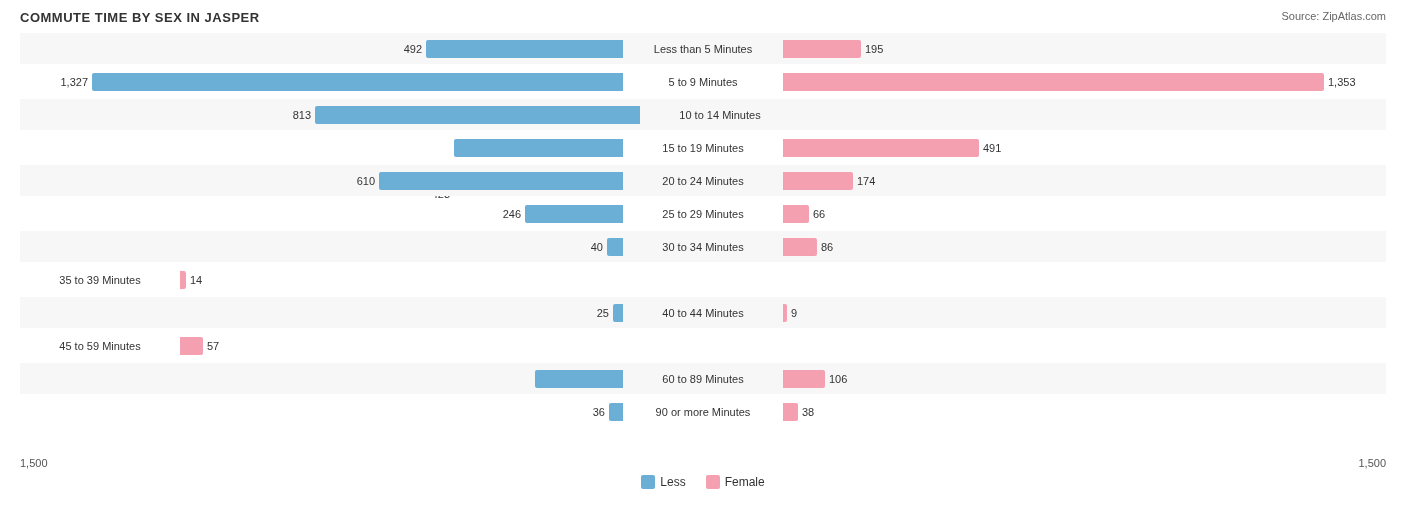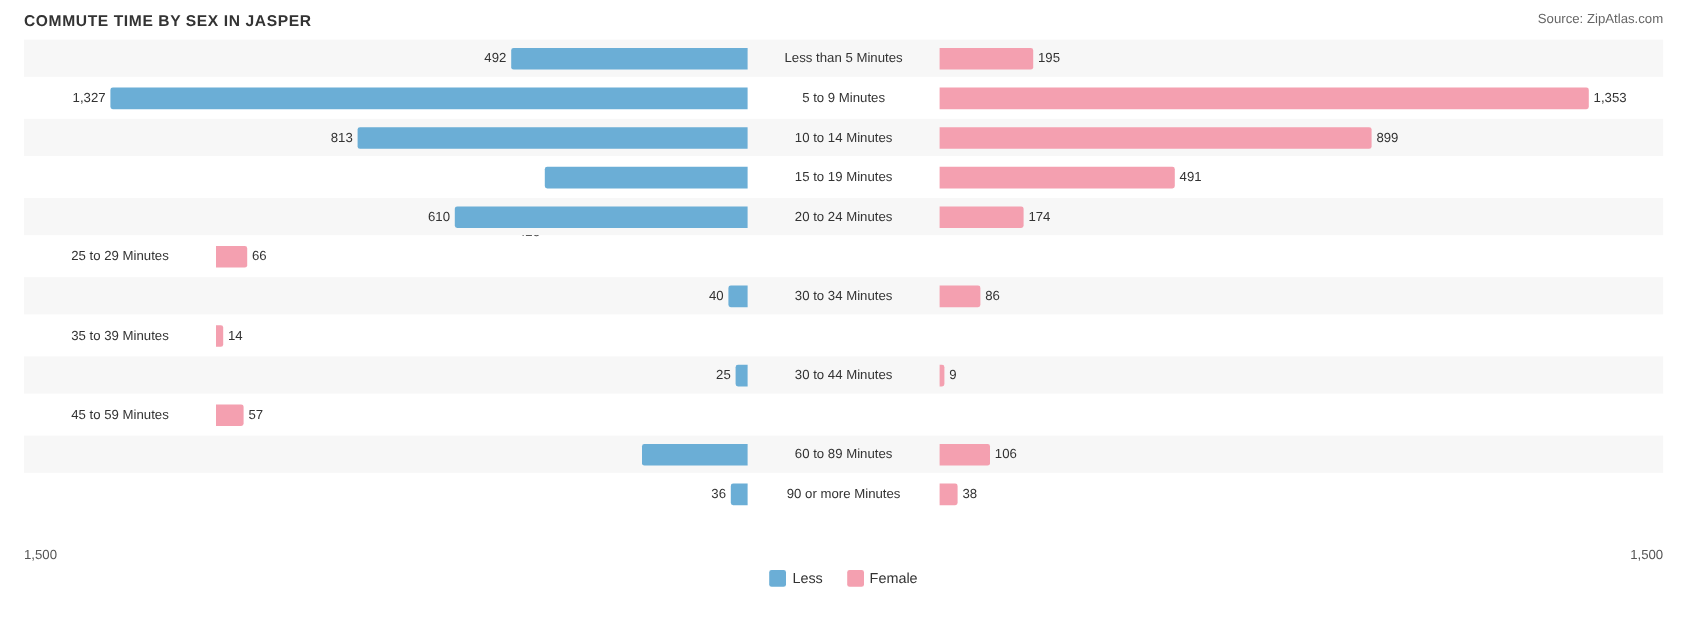--- a/index.html
+++ b/index.html
@@ -184,24 +184,20 @@
             <div class="bar-female" style="width: 541px;"></div>
             <div class="value-female" style="left: 545px; position: absolute;">1,353</div>
           </div>
         </div>
         <div class="row">
           <div class="left-section">
             <div class="bar-male" style="width: 325px;"></div>
             <div class="value-male" style="right: 329px; position: absolute;">813</div>
           </div>
           <div class="label-center">10 to 14 Minutes</div>
-          <div class="right-section">
-            <div class="bar-female" style="width: 360px;"></div>
-            <div class="value-female" style="left: 364px; position: absolute;">899</div>
-          </div>
         </div>
         <div class="row">
           <div class="left-section">
             <div class="bar-male" style="width: 169px;"></div>
             <div class="value-male" style="right: 173px; position: absolute; margin-top: 46px;">423</div>
           </div>
           <div class="label-center">15 to 19 Minutes</div>
           <div class="right-section">
             <div class="bar-female" style="width: 196px;"></div>
             <div class="value-female" style="left: 200px; position: absolute;">491</div>
@@ -212,20 +208,24 @@
             <div class="bar-male" style="width: 244px;"></div>
             <div class="value-male" style="right: 248px; position: absolute;">610</div>
           </div>
           <div class="label-center">20 to 24 Minutes</div>
           <div class="right-section">
             <div class="bar-female" style="width: 70px;"></div>
             <div class="value-female" style="left: 74px; position: absolute;">174</div>
           </div>
         </div>
         <div class="row">
+          <div class="left-section">
+            <div class="bar-male" style="width: 98px;"></div>
+            <div class="value-male" style="right: 102px; position: absolute;">246</div>
+          </div>
           <div class="label-center">25 to 29 Minutes</div>
           <div class="right-section">
             <div class="bar-female" style="width: 26px;"></div>
             <div class="value-female" style="left: 30px; position: absolute;">66</div>
           </div>
         </div>
         <div class="row">
           <div class="left-section">
             <div class="bar-male" style="width: 16px;"></div>
             <div class="value-male" style="right: 20px; position: absolute;">40</div>
@@ -241,21 +241,21 @@
           <div class="right-section">
             <div class="bar-female" style="width: 6px;"></div>
             <div class="value-female" style="left: 10px; position: absolute;">14</div>
           </div>
         </div>
         <div class="row">
           <div class="left-section">
             <div class="bar-male" style="width: 10px;"></div>
             <div class="value-male" style="right: 14px; position: absolute; text-align: center;">25</div>
           </div>
-          <div class="label-center">30 to 44 Minutes</div>
+          <div class="label-center">40 to 44 Minutes</div>
           <div class="right-section">
             <div class="bar-female" style="width: 4px;"></div>
             <div class="value-female" style="left: 8px; position: absolute;">9</div>
           </div>
         </div>
         <div class="row">
           <div class="label-center">45 to 59 Minutes</div>
           <div class="right-section">
             <div class="bar-female" style="width: 23px;"></div>
             <div class="value-female" style="left: 27px; position: absolute;">57</div>

